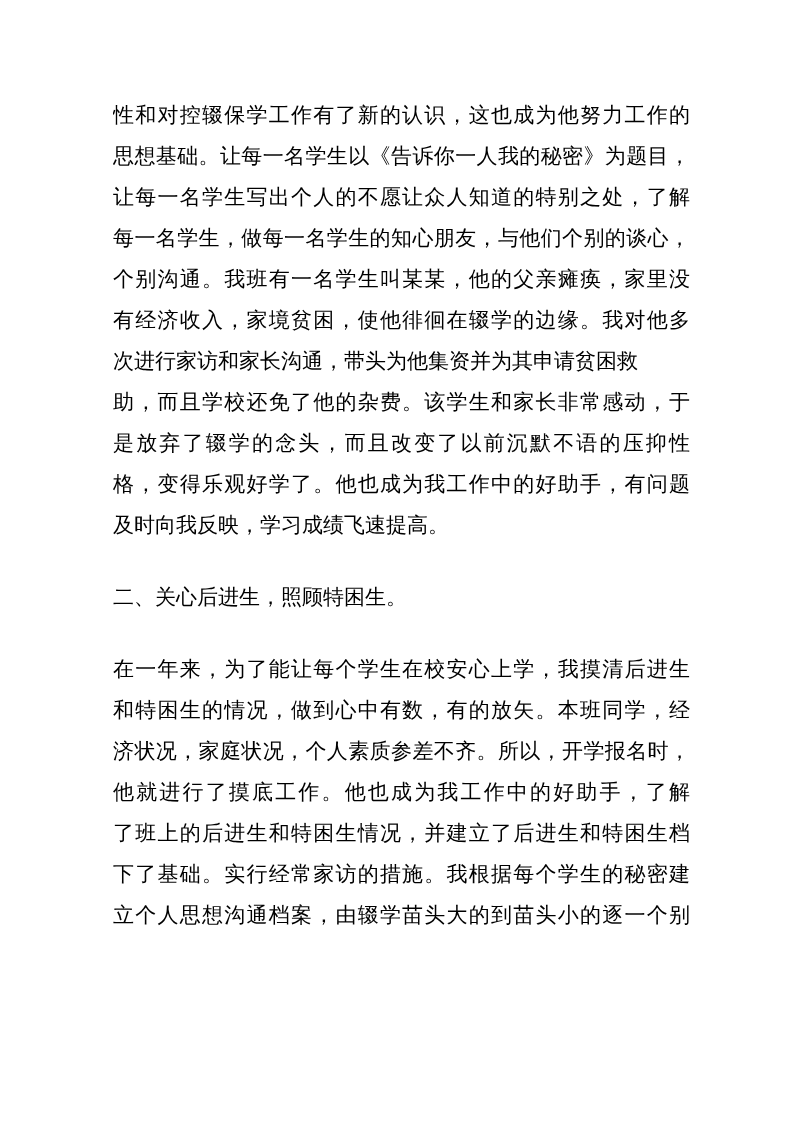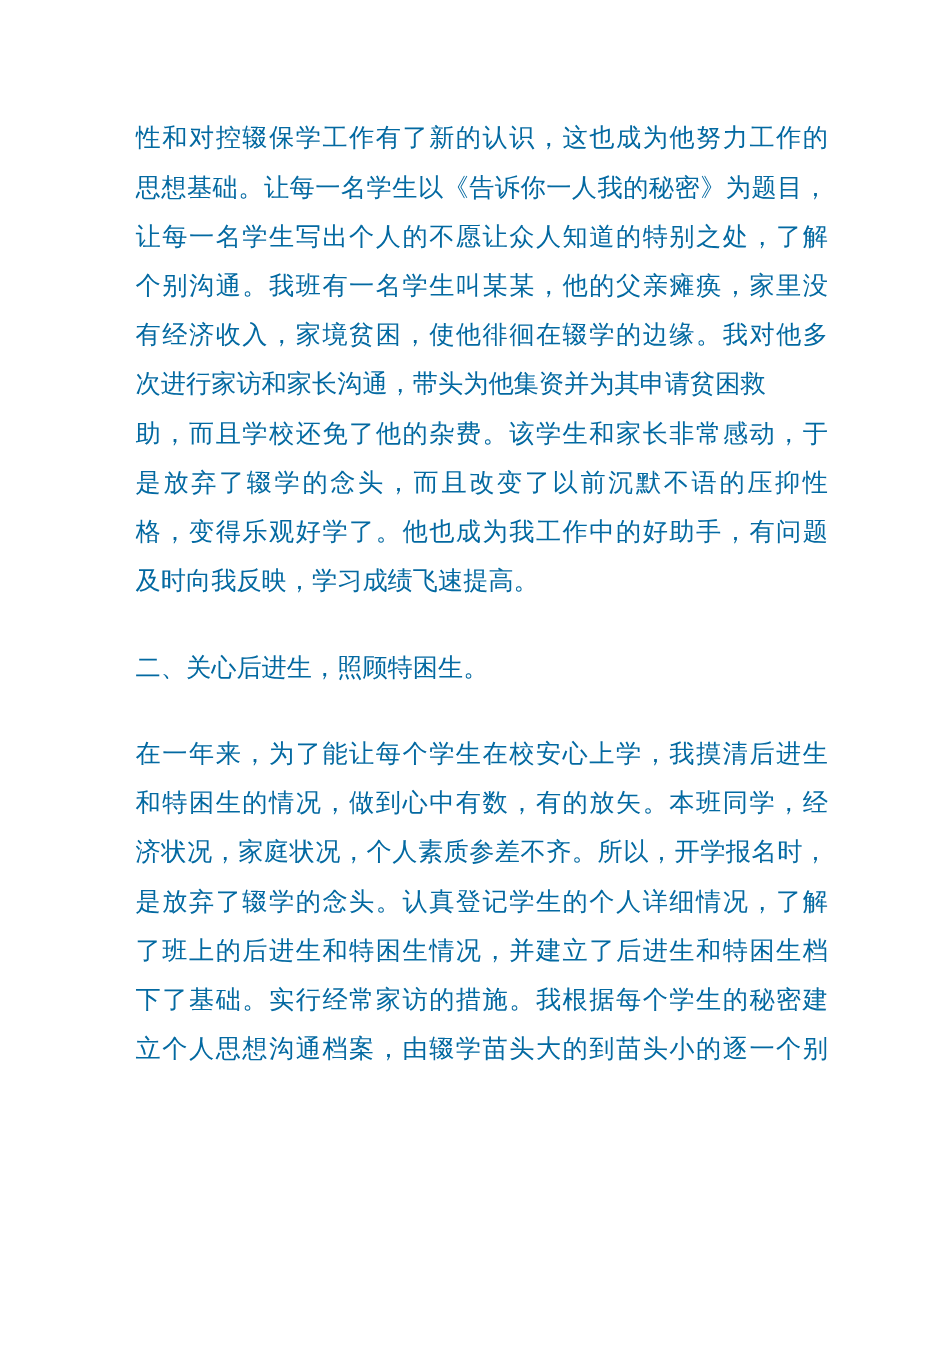--- a/index.html
+++ b/index.html
@@ -21,21 +21,21 @@
     top: 95px;
     width: 577px;
   }
   .para { margin: 0; padding: 0; }
   .para + .para { margin-top: 31px; }
   .line {
     height: 41px;
     line-height: 41px;
     font-size: 21px;
     letter-spacing: 0;
-    color: #0369a1;
+    color: #000000;
     text-align: justify;
     text-align-last: justify;
     overflow: hidden;
     white-space: nowrap;
   }
   .line.nostretch {
     text-align: center;
     text-align-last: left;
   }
   .line.indent {
@@ -44,34 +44,35 @@
 </style>
 </head>
 <body>
 
 <div class="page">
   <div class="text-block" style="color: rgb(31, 31, 31);">
       <div class="para">
         <div class="line">性和对控辍保学工作有了新的认识，这也成为他努力工作的</div>
         <div class="line">思想基础。让每一名学生以《告诉你一人我的秘密》为题目，</div>
         <div class="line">让每一名学生写出个人的不愿让众人知道的特别之处，了解</div>
+        <div class="line">每一名学生，做每一名学生的知心朋友，与他们个别的谈心，</div>
         <div class="line">个别沟通。我班有一名学生叫某某，他的父亲瘫痪，家里没</div>
         <div class="line">有经济收入，家境贫困，使他徘徊在辍学的边缘。我对他多</div>
         <div class="line nostretch">次进行家访和家长沟通，带头为他集资并为其申请贫困救</div>
         <div class="line">助，而且学校还免了他的杂费。该学生和家长非常感动，于</div>
         <div class="line">是放弃了辍学的念头，而且改变了以前沉默不语的压抑性</div>
         <div class="line">格，变得乐观好学了。他也成为我工作中的好助手，有问题</div>
         <div class="line nostretch">及时向我反映，学习成绩飞速提高。</div>
       </div>
       <div class="para">
         <div class="line nostretch">二、关心后进生，照顾特困生。</div>
       </div>
       <div class="para">
         <div class="line">在一年来，为了能让每个学生在校安心上学，我摸清后进生</div>
         <div class="line">和特困生的情况，做到心中有数，有的放矢。本班同学，经</div>
         <div class="line">济状况，家庭状况，个人素质参差不齐。所以，开学报名时，</div>
-        <div class="line">是放弃了辍学的念头。认真登记学生的个人详细情况，了解</div>
+        <div class="line">他就进行了摸底工作。他也成为我工作中的好助手，了解</div>
         <div class="line">了班上的后进生和特困生情况，并建立了后进生和特困生档</div>
         <div class="line">下了基础。实行经常家访的措施。我根据每个学生的秘密建</div>
         <div class="line">立个人思想沟通档案，由辍学苗头大的到苗头小的逐一个别</div>
       </div>
     </div>
 </div>
 
 </body></html>

